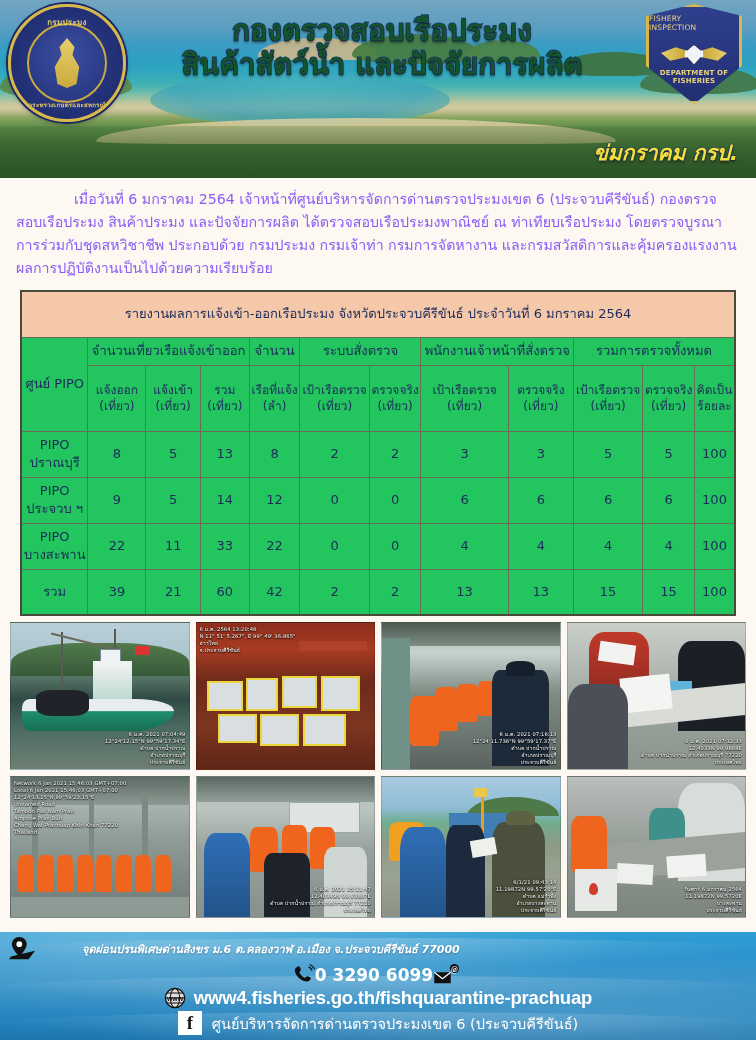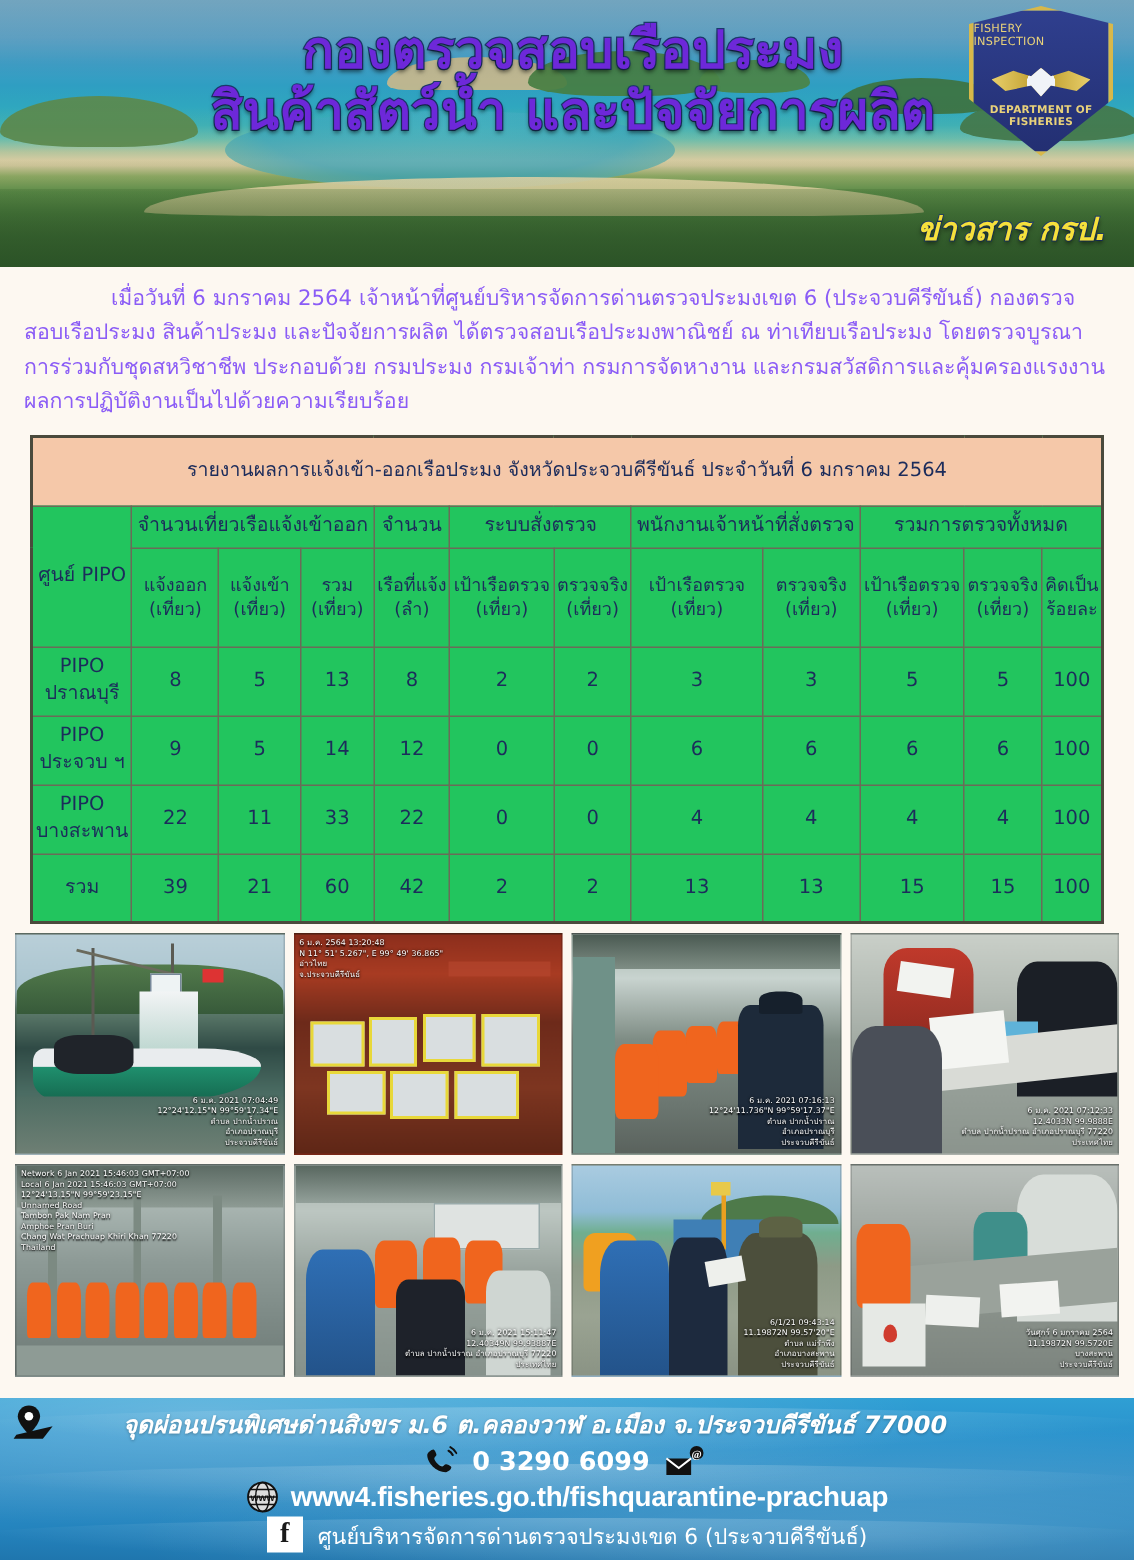--- a/index.html
+++ b/index.html
@@ -128,23 +128,23 @@
     margin-top: 2px;
   }
 
   .banner-title {
     position: absolute; left: 120px; right: 112px; top: 14px;
     text-align: center;
   }
   .bt-line1, .bt-line2 {
     font-family: "DejaVu Sans", "Liberation Sans", sans-serif;
     font-weight: 900;
-    font-size: 35px;
+    font-size: 29px;
     line-height: 1.16;
-    color: #6d28d9;
+    color: #14532d;
     -webkit-text-stroke: 1.6px #1d3a6e;
     paint-order: stroke fill;
     text-shadow: 0 2px 3px rgba(0,0,0,.55);
     letter-spacing: .2px;
     white-space: nowrap;
   }
   .bt-line3 {
     margin-top: 6px;
     font-weight: 900;
     font-size: 20px;
@@ -344,22 +344,22 @@
     background: radial-gradient(ellipse at 50% 0%, rgba(255,255,255,.22), transparent 70%);
     border-radius:50%;
   }
   .fw1{top:6px;} .fw2{top:44px;} .fw3{top:80px;}
 
   .frow {
     position: relative;
     display: flex; align-items: center; gap: 6px;
     white-space: nowrap;
   }
-  .frow1 { margin: 4px 0 0 8px; font-size: 16px; font-style: italic; font-weight: bold; text-shadow: 0 1px 2px rgba(0,0,0,.28); gap: 44px; }
-  .frow2 { justify-content: center; margin-top: 2px; font-size: 17px; font-weight: bold; gap: 10px; }
+  .frow1 { margin: 4px 0 0 8px; font-size: 11px; font-style: italic; font-weight: bold; text-shadow: 0 1px 2px rgba(0,0,0,.28); gap: 44px; }
+  .frow2 { justify-content: center; margin-top: 2px; font-size: 17px; font-weight: bold; gap: 0; }
   .frow3 { justify-content: center; margin-top: 1px; font-size: 18.5px; font-weight: bold; gap: 8px; }
   .frow4 { justify-content: center; margin-top: 2px; font-size: 14.5px; gap: 10px; }
 
   .ficon { display:inline-flex; align-items:center; justify-content:center; flex: none; }
   .ic-pin   { width: 30px; height: 26px; }
   .ic-phone { width: 22px; height: 22px; }
   .ic-mail  { width: 30px; height: 22px; }
   .ic-web   { width: 22px; height: 22px; }
   .ic-fb    { width: 24px; height: 24px; background: #ffffff; color:#1a1a1a; font-weight:900; font-size:19px;
               display:flex; align-items:center; justify-content:center; font-family:"Liberation Serif", serif; }
@@ -376,32 +376,39 @@
     <div class="bnr-isle isle-c"></div>
     <div class="bnr-isle isle-d"></div>
     <div class="bnr-isle isle-e"></div>
     <div class="bnr-isle isle-f"></div>
     <div class="bnr-bay"></div>
     <div class="bnr-beach"></div>
     <div class="bnr-scrub"></div>
     <div class="bnr-shade"></div>
   </div>
 
+  <div class="logo-left">
+    <div class="ring-txt-top">กรมประมง</div>
+    <div class="inner">
+      <div class="fig"></div>
+    </div>
+    <div class="ring-txt-bot">กระทรวงเกษตรและสหกรณ์</div>
+  </div>
 
   <div class="logo-right">
     <div class="shield-top">FISHERY INSPECTION</div>
     <div class="wings"></div>
     <div class="shield-bot">DEPARTMENT OF FISHERIES</div>
   </div>
 
   <div class="banner-title">
     <div class="bt-line1">กองตรวจสอบเรือประมง</div>
     <div class="bt-line2">สินค้าสัตว์น้ำ และปัจจัยการผลิต</div>
   </div>
-  <div class="bt-line4">ข่าวสาร กรป.</div>
+  <div class="bt-line4">ข่มกราคม กรป.</div>
 </div>
 
 <div class="intro">เมื่อวันที่ 6 มกราคม 2564 เจ้าหน้าที่ศูนย์บริหารจัดการด่านตรวจประมงเขต 6 (ประจวบคีรีขันธ์) กองตรวจสอบเรือประมง สินค้าประมง และปัจจัยการผลิต ได้ตรวจสอบเรือประมงพาณิชย์ ณ ท่าเทียบเรือประมง โดยตรวจบูรณาการร่วมกับชุดสหวิชาชีพ ประกอบด้วย กรมประมง กรมเจ้าท่า กรมการจัดหางาน และกรมสวัสดิการและคุ้มครองแรงงาน ผลการปฏิบัติงานเป็นไปด้วยความเรียบร้อย</div>
 
 <div class="table-wrap">
   <table class="report">
     <tbody id="table-body">
         <tr class="title-row">
           <td colspan="12">รายงานผลการแจ้งเข้า-ออกเรือประมง จังหวัดประจวบคีรีขันธ์ ประจำวันที่ 6 มกราคม 2564</td>
         </tr>

